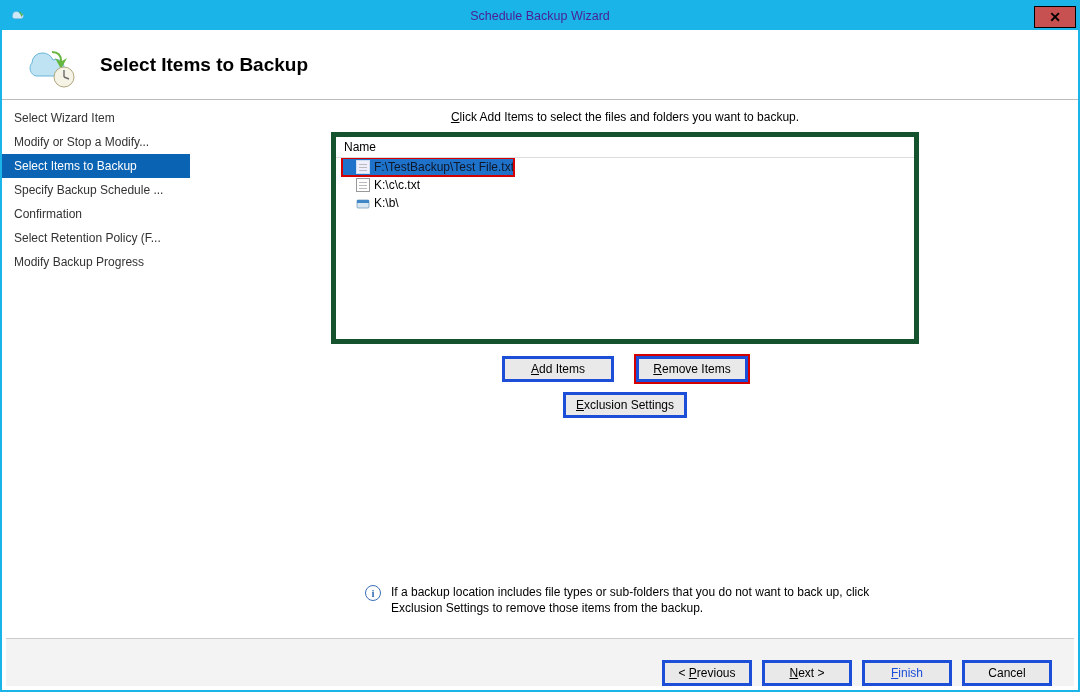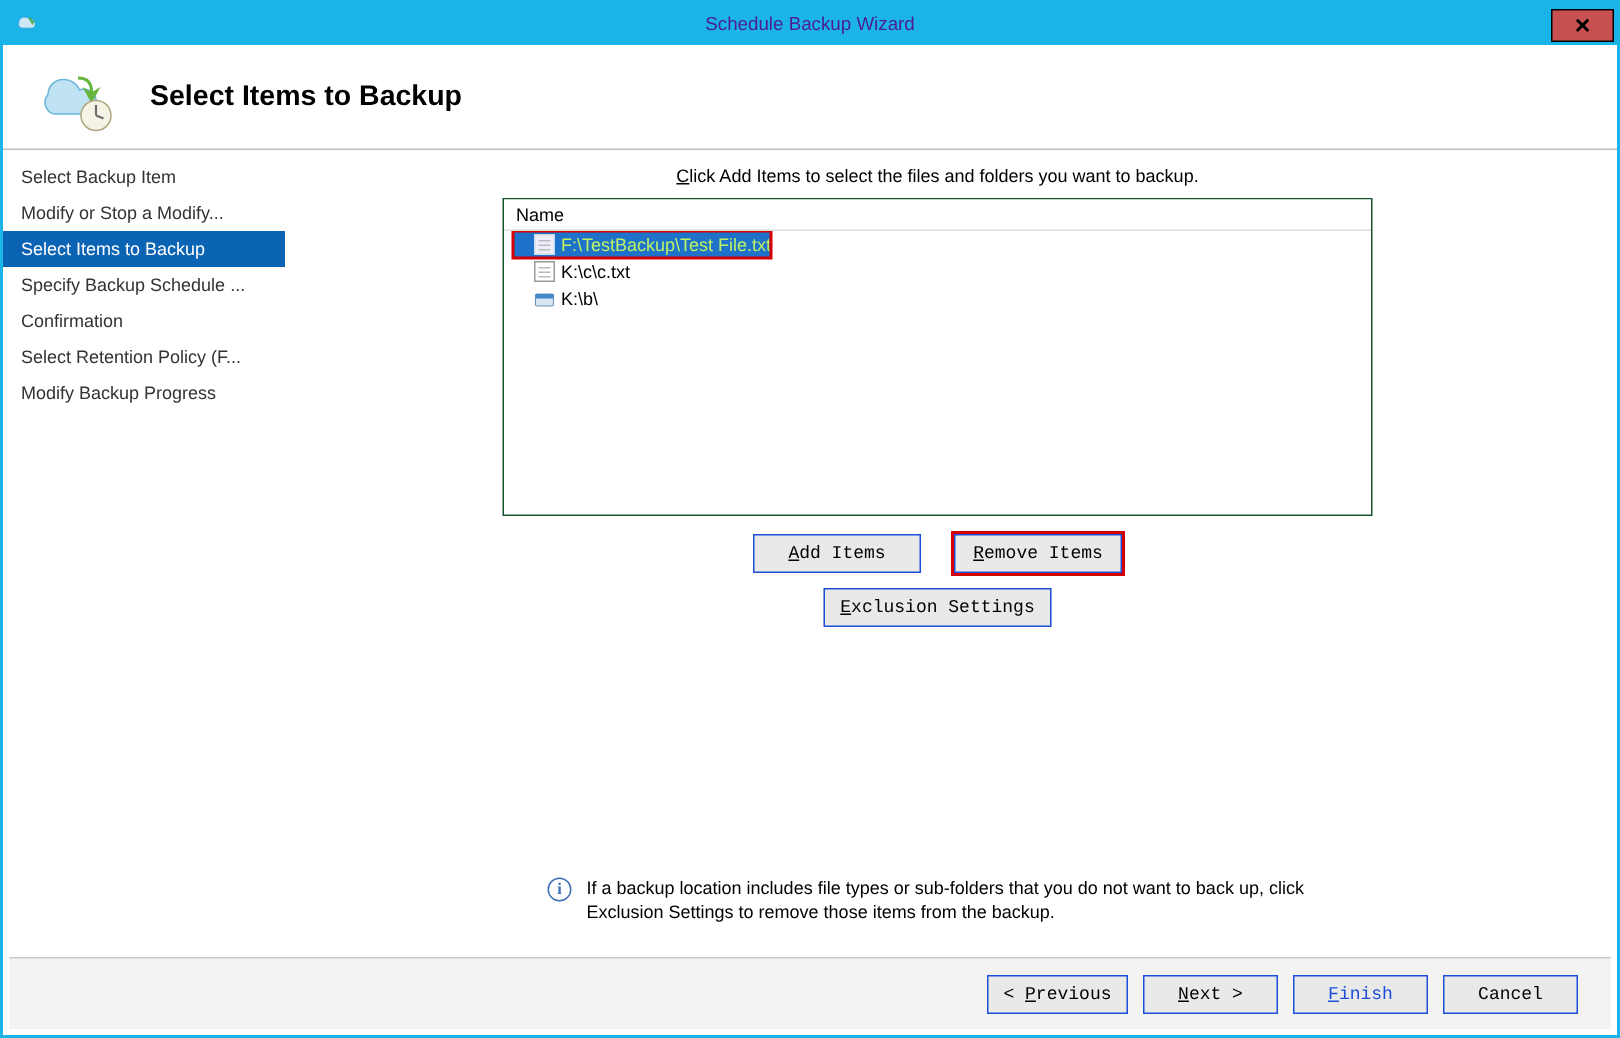--- a/index.html
+++ b/index.html
@@ -101,21 +101,21 @@
     flex-direction: column;
     min-width: 0;
     align-items: center;
   }
   .instr {
     margin: 0 0 8px 0;
     font-size: 12px;
   }
   .instr u { text-decoration: underline; }
   .listbox {
-    border: 1px solid #14532d;
+    border: 5px solid #14532d;
     height: 212px;
     background: #fff;
     display: flex;
     flex-direction: column;
   }
   .list-header {
     padding: 3px 8px;
     border-bottom: 1px solid #ddd;
     background: #fff;
   }
@@ -126,21 +126,21 @@
   .item-row {
     height: 18px;
     display: flex;
     align-items: center;
     padding-left: 20px;
     gap: 4px;
     cursor: pointer;
   }
   .item-row.selected {
     background: #1f72c9;
-    color: #bef264;
+    color: #0f172a;
     outline: 2px solid #d40000;
     outline-offset: -1px;
     margin-right: 400px;
     margin-left: 6px;
     padding-left: 14px;
   }
   .icon-file {
     width: 14px; height: 14px;
     border: 1px solid #999;
     background: #fff;
@@ -167,22 +167,22 @@
   }
   .btn-row2 {
     margin-top: 10px;
     display: flex;
     justify-content: flex-end;
   }
   button.win {
     min-width: 112px;
     height: 26px;
     background: #e9e9e9;
-    border: 1px solid #1d4ed8;
-    font-family: Liberation Mono, monospace;
+    border: 3px solid #1d4ed8;
+    font-family: Liberation Sans, sans-serif;
     font-size: 12px;
     padding: 0 10px;
     cursor: pointer;
   }
   button.win:disabled {
     color: #1d4ed8;
     cursor: default;
   }
   button.win .ul { text-decoration: underline; }
   .highlight-red {
@@ -213,21 +213,21 @@
   .info-text {
     font-size: 12px;
     line-height: 1.35;
     color: #000;
   }
   .footer {
     height: 48px;
     border-top: 1px solid #ccc;
     background: #f3f3f3;
     display: flex;
-    align-items: center;
+    align-items: flex-end;
     justify-content: flex-end;
     gap: 10px;
     padding: 0 22px;
     margin: 0 4px 4px 4px;
   }
   .footer button.win { min-width: 90px; }
 </style>
 </head>
 <body>
 
@@ -253,21 +253,21 @@
         <line x1="42" y1="36" x2="42" y2="29" stroke="#6a6a6a" stroke-width="1.4"></line>
         <line x1="42" y1="36" x2="47" y2="38" stroke="#6a6a6a" stroke-width="1.4"></line>
       </svg>
     </span>
     <h1>Select Items to Backup</h1>
   </div>
 
   <div class="body">
 
     <div class="sidebar">
-      <div class="step">Select Backup Item</div>
+      <div class="step">Select Wizard Item</div>
       <div class="step">Modify or Stop a Modify...</div>
       <div class="step active">Select Items to Backup</div>
       <div class="step">Specify Backup Schedule ...</div>
       <div class="step">Confirmation</div>
       <div class="step">Select Retention Policy (F...</div>
       <div class="step">Modify Backup Progress</div>
     </div>
 
     <div class="main">
       <p class="instr">

